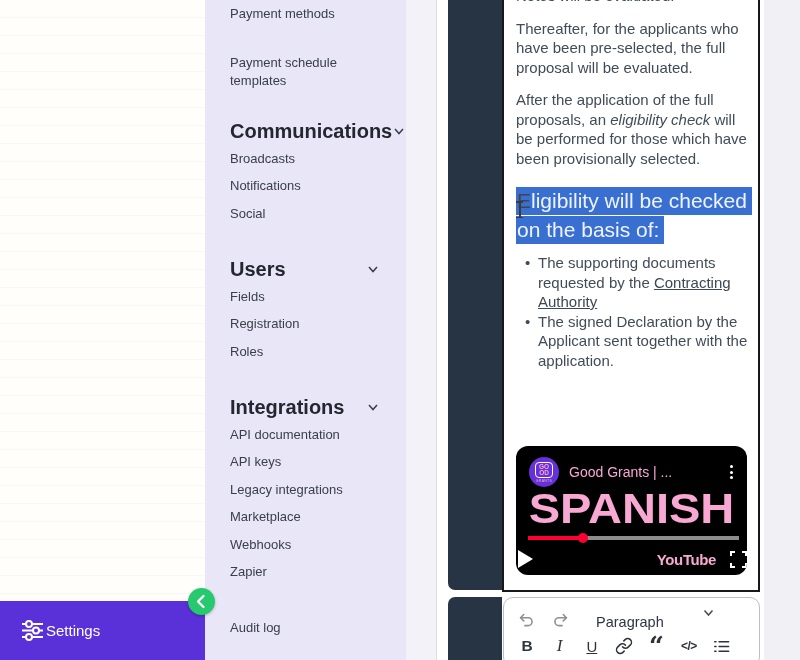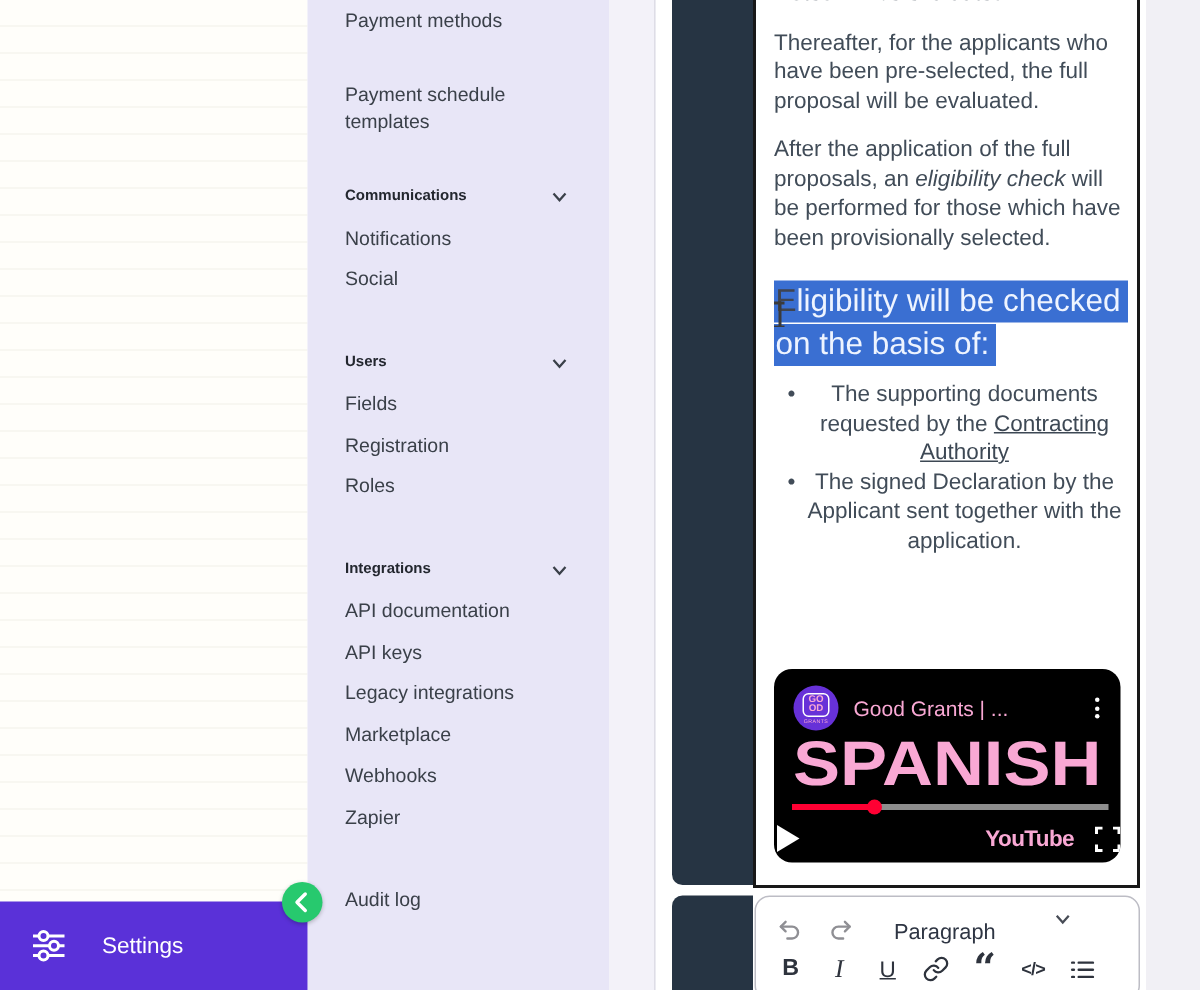--- a/index.html
+++ b/index.html
@@ -6,35 +6,35 @@
   html,body { width:800px; height:660px; overflow:hidden; background:#fff;
               font-family:"Liberation Sans", sans-serif; }
   .stage { position:relative; width:800px; height:660px; background:#ffffff; }
 
   
   .left-area { position:absolute; left:0; top:0; width:205px; height:660px;
     background:repeating-linear-gradient(180deg,#fffefa 0 17px,#f8f7f1 17px 18px); }
 
   
   .settings-bar { position:absolute; left:0; top:601px; width:205px; height:59px;
-    background:#5a31d8; display:flex; align-items:center; gap:22px; padding-left:19px; cursor:pointer; }
+    background:#5a31d8; display:flex; align-items:center; padding-left:19px; cursor:pointer; }
   .settings-bar .label { color:#fff; font-size:15px; }
 
   
   .collapse-btn { position:absolute; left:188px; top:588px; width:27px; height:27px;
     border-radius:50%; background:#27c96e; display:flex; align-items:center; justify-content:center;
     box-shadow:0 1px 3px rgba(0,0,0,.25); cursor:pointer; z-index:5; }
 
   
   .sidebar { position:absolute; left:205px; top:0; width:201px; height:660px;
     background:#e8e6f7; overflow:hidden; }
   .nav-group { margin-bottom:28px; }
   .nav-item, .nav-header { display:flex; align-items:center; min-height:27.5px;
     padding:0 26px 0 25px; font-size:13px; color:#3a4049; line-height:18px; cursor:pointer; }
-  .nav-header { font-weight:bold; font-size:10px; color:#23272f; justify-content:space-between; }
+  .nav-header { font-weight:bold; font-size:20px; color:#23272f; justify-content:space-between; }
   .nav-item.two-line { min-height:46px; align-items:flex-end; padding-top:4px;margin-top:16px; }
   .chev { flex:0 0 auto; }
 
   .sidebar-gutter { position:absolute; left:406px; top:0; width:31px; height:660px;
     background:#f3f2f9; border-right:1px solid #deddE6; }
 
   
   .dark-strip-top { position:absolute; left:448px; top:0; width:54px; height:590px;
     background:#263443; border-radius:0 0 0 7px; }
   .dark-strip-bottom { position:absolute; left:448px; top:597px; width:54px; height:63px;
@@ -54,21 +54,21 @@
     color:#464b55; width:236px; }
   .hl { background:#3a6fd2; color:#eef4ff; padding:2px 5px 3px 1px; }
   .hl .efirst { color:#3f4450; }
   .ibeam { position:absolute; left:-1px; top:15px; width:9px; height:17px; z-index:3; }
   .ibeam .stem { position:absolute; left:4px; top:0; width:1.5px; height:17px; background:#3a3a3a; }
   .ibeam .cap  { position:absolute; left:1px; width:7px; height:1.5px; background:#3a3a3a; }
   .ibeam .cap.top { top:0; } .ibeam .cap.bot { bottom:0; }
 
   ul.bullets { margin-top:9px; list-style:none; width:232px; }
   ul.bullets li { position:relative; font-size:15px; line-height:19.5px; color:#414c58;
-    padding-left:22px;text-align:center; }
+    padding-left:22px; }
   ul.bullets li::before { content:"•"; position:absolute; left:9px; top:0; color:#414c58; }
   .doc-link { color:#3d4854; text-decoration:underline; cursor:pointer; }
 
   
   .video { position:relative; margin-top:76px; width:231px; height:129px; background:#000;
     color:#f9a8d4; overflow:hidden; cursor:pointer;border-radius:12px; }
   .yt-top { position:absolute; left:0; top:0; right:0; display:flex; align-items:center;
     padding:11px 8px 0 13px; }
   .yt-avatar { width:30px; height:30px; border-radius:50%; background:#6731d8; flex:0 0 auto;
     display:flex; flex-direction:column; align-items:center; justify-content:center; }
@@ -129,20 +129,23 @@
     </div>
 
     <div class="nav-group">
       <div class="nav-header">
         <span>Communications</span>
         <svg class="chev" width="14" height="14" viewBox="0 0 14 14">
             <polyline points="3,5 7,9.5 11,5" fill="none" stroke="#3a4049" stroke-width="1.5"></polyline>
           </svg>
       </div>
       <div class="nav-item">
+          <span>Broadcasts</span>
+        </div>
+      <div class="nav-item">
           <span>Notifications</span>
         </div>
       <div class="nav-item">
           <span>Social</span>
         </div>
     </div>
 
     <div class="nav-group">
       <div class="nav-header">
         <span>Users</span>

